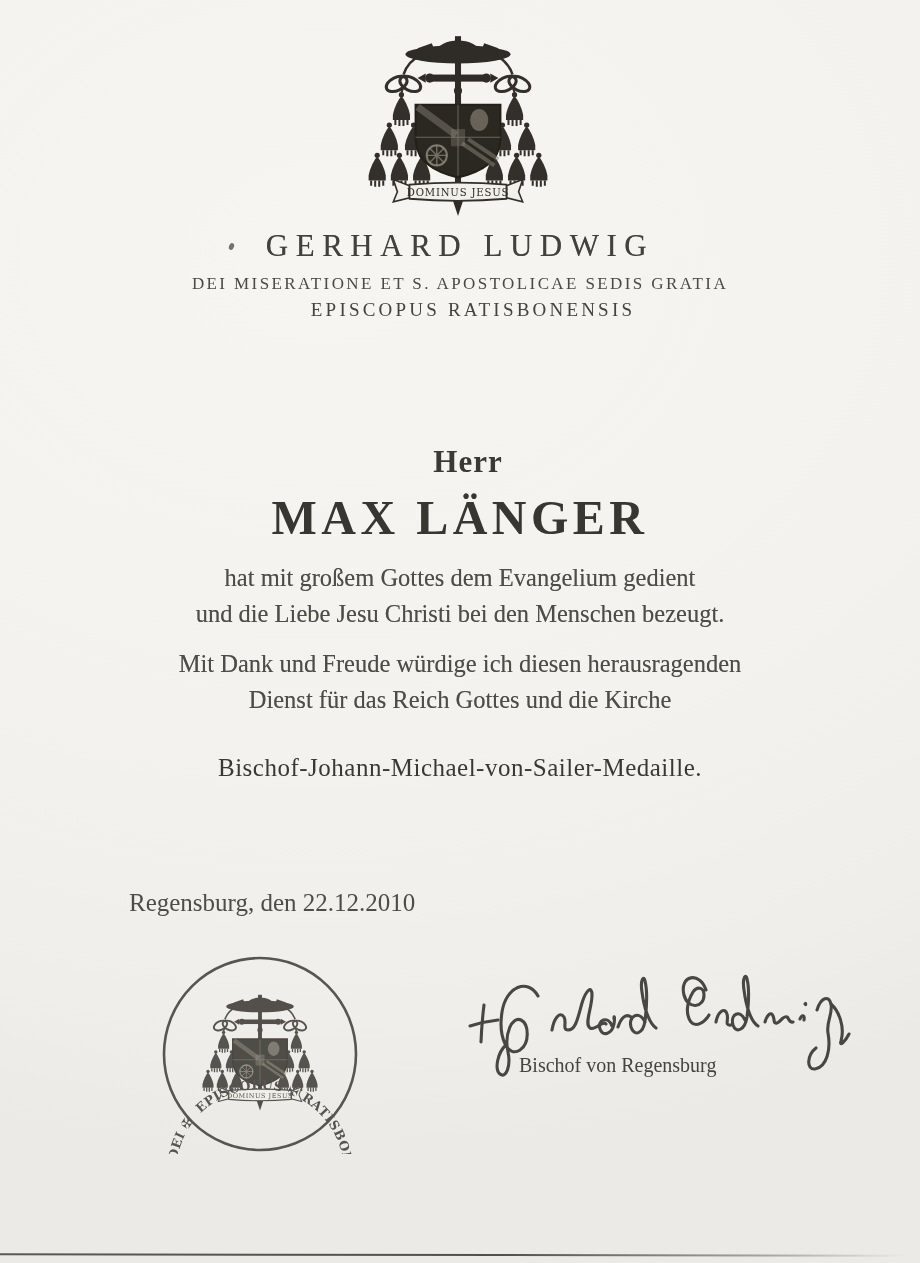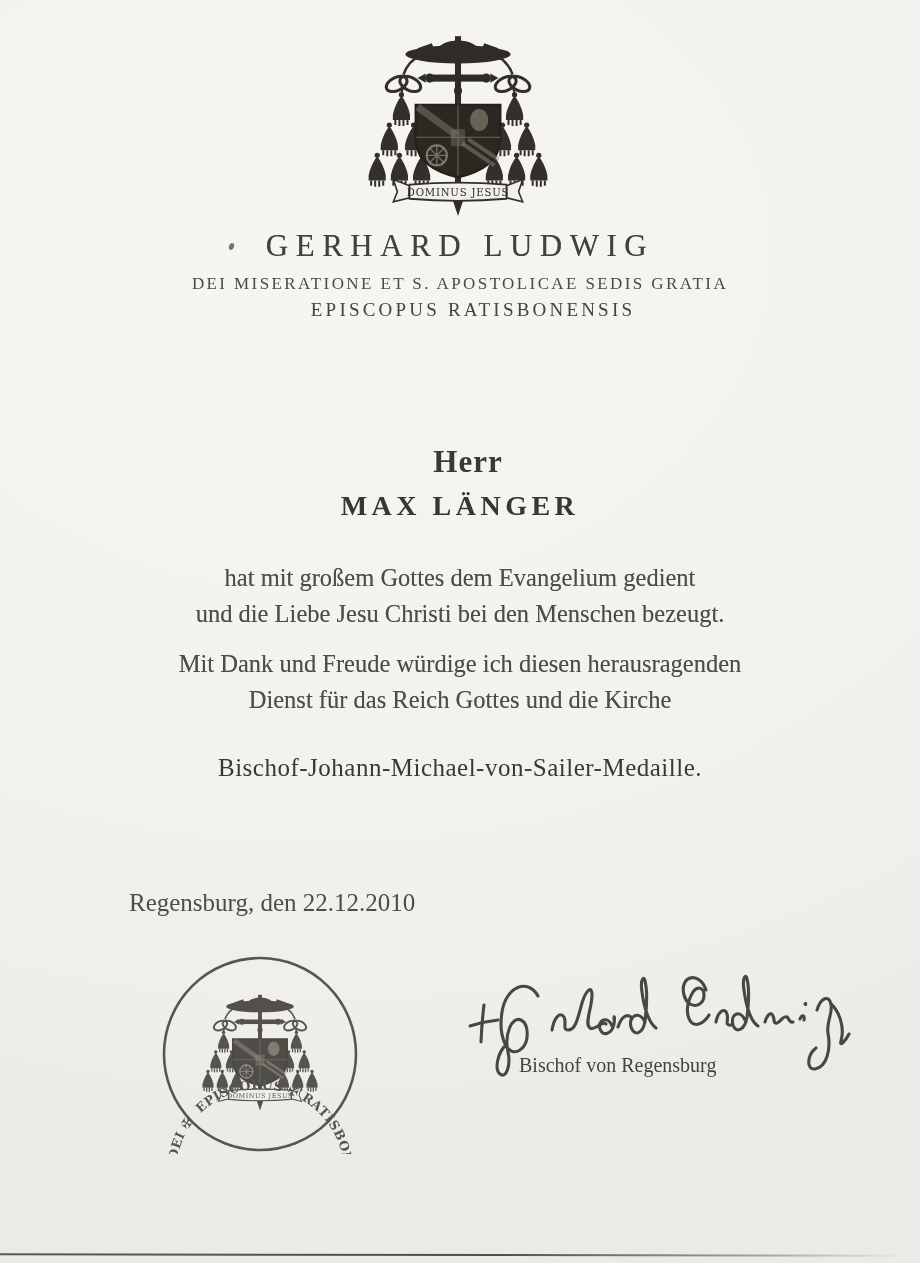--- a/index.html
+++ b/index.html
@@ -14,21 +14,21 @@
       radial-gradient(1200px 900px at 35% 20%, #f6f5f2 0%, #f3f2ef 55%, #efeeea 85%, #ebeae6 100%);
     color:#474540;
   }
   .centered{position:absolute;left:0;width:920px;text-align:center;}
   .crest-svg{position:absolute;left:357px;top:24px;width:202px;height:192px;}
   .h-name{top:228px;font-size:31px;letter-spacing:7.5px;color:#43413c;
     text-shadow:0 0 .5px rgba(67,65,60,.55);}
   .h-latin1{top:274px;font-size:17px;letter-spacing:2.4px;color:#4b4944;}
   .h-latin2{top:299px;font-size:19px;letter-spacing:3.2px;color:#45433e;margin-left:13px;}
   .salutation{top:444px;font-size:31px;font-weight:bold;color:#3b3934;letter-spacing:1px;margin-left:8px;}
-  .recipient{top:490px;font-size:28px;font-weight:bold;letter-spacing:4.5px;color:#383631;}
+  .recipient{top:490px;font-size:48px;font-weight:bold;letter-spacing:4.5px;color:#383631;}
   .body-par{font-size:24.5px;line-height:36px;color:#4e4c46;
     text-shadow:0 0 .4px rgba(78,76,70,.5);}
   .par1{top:560px;}
   .par2{top:646px;}
   .medal{top:754px;font-size:25px;font-weight:normal;color:#3a3833;letter-spacing:.5px;}
   .dateline{position:absolute;left:129px;top:889px;font-size:25px;color:#4e4c46;}
   .seal-svg{position:absolute;left:160px;top:954px;width:200px;height:200px;opacity:.92;}
   .sig-svg{position:absolute;left:448px;top:946px;width:412px;height:142px;}
   .sig-caption{position:absolute;left:519px;top:1054px;font-size:20px;color:#46443f;}
   .scan-edge{position:absolute;left:0;top:1254px;width:905px;height:2px;

